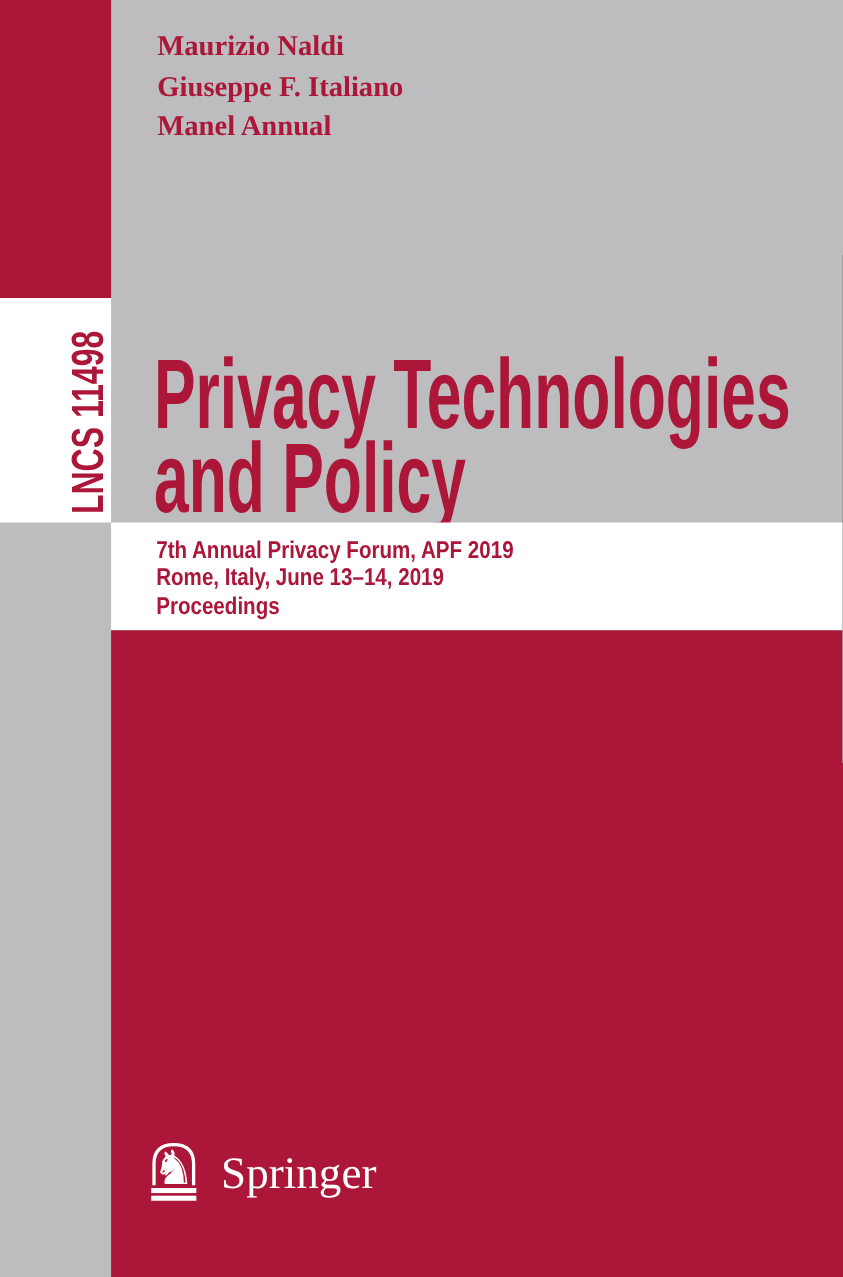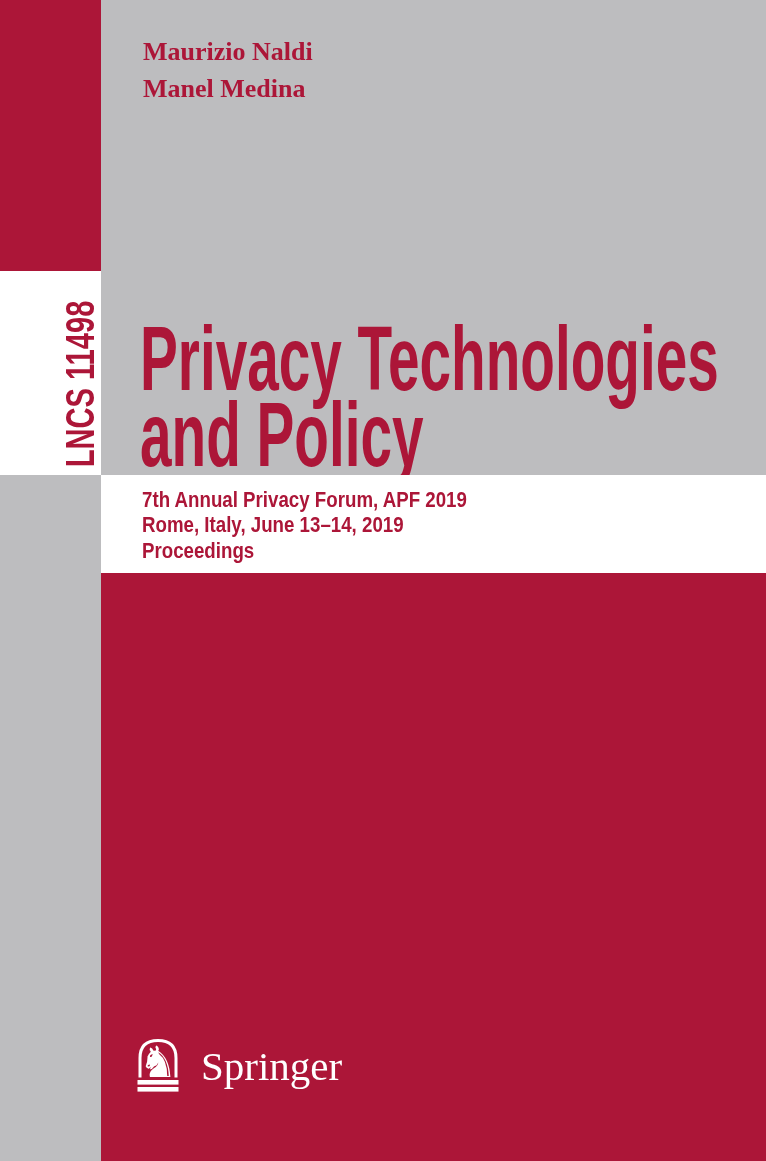--- a/index.html
+++ b/index.html
@@ -23,21 +23,21 @@
   .series-label {
     position: absolute;
     left: 80px; top: 384px;
     white-space: nowrap;
     font: 700 41px/44px "Liberation Sans", sans-serif;
     color: #AC1638;
     transform: translate(-50%, -50%) rotate(-90deg) scaleX(0.71);
   }
   .editors {
     position: absolute;
-    left: 143px; top: 34px;
+    left: 143px; top: 24px;
     font: 700 26px/36.5px "Liberation Serif", serif;
     color: #AC1638;
     white-space: nowrap;
   }
   .book-title {
     position: absolute;
     left: 140px; top: 321px;
     font: 700 90px/76px "Liberation Sans", sans-serif;
     color: #AC1638;
     transform: scaleX(0.63);
@@ -81,21 +81,22 @@
 
 <div class="cover">
 
   <div class="block block-crimson-topleft"></div>
 
   <div class="block block-white-left"></div>
   <div class="series-label">LNCS 11498</div>
 
   <div class="editors">
     <div>Maurizio Naldi</div>
-    <div>Manel Medina</div>
+    <div>Giuseppe F. Italiano</div>
+    <div>Manel Annual</div>
   </div>
 
   <div class="book-title">
     <div>Privacy Technologies</div>
     <div>and Policy</div>
   </div>
 
   <div class="block band-white">
     <div class="subtitle">
       <div>7th Annual Privacy Forum, APF 2019</div>

